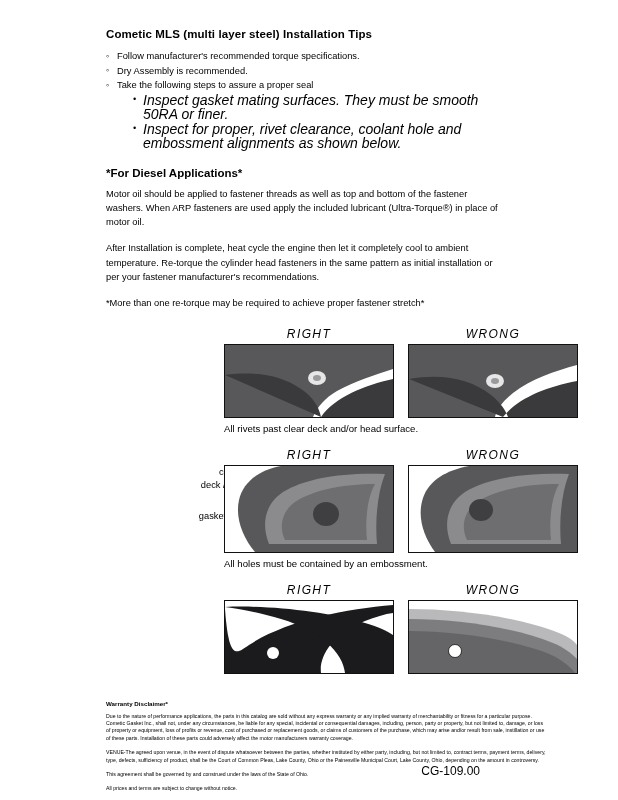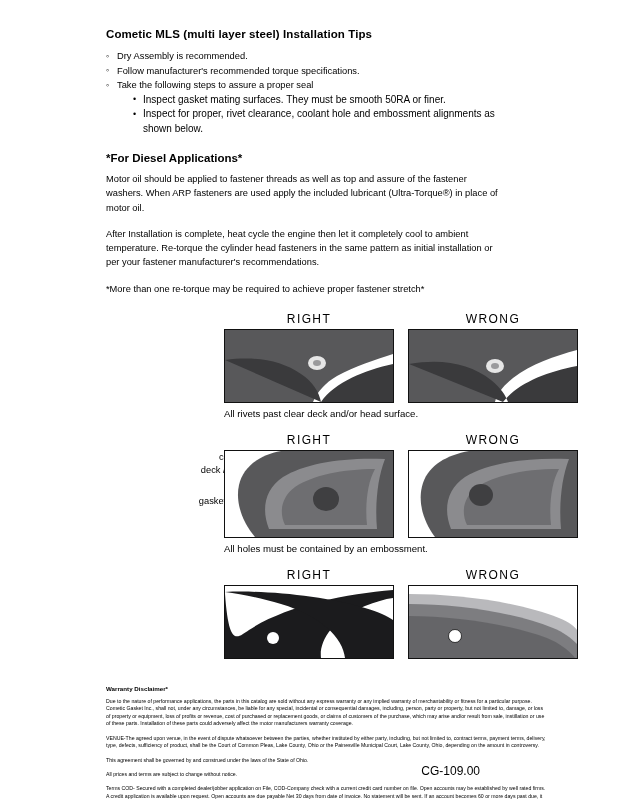--- a/index.html
+++ b/index.html
@@ -45,24 +45,25 @@
     left: 0;
     top: -0.5px;
     font-size: 9px;
   }
   ul.sub {
     list-style: none;
     margin: 0;
     padding: 0 0 0 16px;
   }
   ul.sub > li {
-    font-size: 10px;
+    font-size: 14px;
     line-height: 14.5px;
     position: relative;
     padding-left: 10px;
+    font-style: italic;
   }
   ul.sub > li::before {
     content: "\2022";
     position: absolute;
     left: 0;
     top: -0.5px;
     font-size: 9px;
   }
   h2.subhead {
     font-size: 11.5px;
@@ -86,20 +87,21 @@
     margin-top: 16px;
     padding-left: 62px;
     position: relative;
   }
   .fig-row {
     display: flex;
     gap: 14px;
   }
   .fig-col {
     width: 170px;
+    font-style: italic;
   }
   .fig-label {
     font-size: 12px;
     letter-spacing: 1.4px;
     text-align: center;
     margin-bottom: 3px;
   }
   .fig-box {
     width: 170px;
     height: 74px;
@@ -158,33 +160,33 @@
   svg { display: block; }
 </style>
 </head>
 <body>
 
 <div class="page">
 
   <h1 class="title">Cometic MLS (multi layer steel) Installation Tips</h1>
 
   <ul class="bullets">
+    <li>Follow manufacturer's recommended torque specifications.</li>
     <li>Dry Assembly is recommended.</li>
-    <li>Follow manufacturer's recommended torque specifications.</li>
     <li>
       <span>Take the following steps to assure a proper seal</span>
       <ul class="sub">
         <li>Inspect gasket mating surfaces.  They must be smooth 50RA or finer.</li>
         <li>Inspect for proper, rivet clearance, coolant hole and embossment alignments as shown below.</li>
       </ul>
     </li>
   </ul>
 
   <h2 class="subhead">*For Diesel Applications*</h2>
-  <p class="para">Motor oil should be applied to fastener threads as well as top and assure of the fastener washers. When ARP fasteners are used apply the included lubricant (Ultra-Torque®) in place of motor oil.</p>
+  <p class="para">Motor oil should be applied to fastener threads as well as top and bottom of the fastener washers. When ARP fasteners are used apply the included lubricant (Ultra-Torque®) in place of motor oil.</p>
   <p class="para">After Installation is complete, heat cycle the engine then let it completely cool to ambient temperature. Re-torque the cylinder head fasteners in the same pattern as initial installation or per your fastener manufacturer's recommendations.</p>
   <p class="note">*More than one re-torque may be required to achieve proper fastener stretch*</p>
 
   <div class="figures">
 
     <div class="fig-row" style="margin-left:118px;">
       <div class="fig-col">
         <div class="fig-label">RIGHT</div>
         <div class="fig-box">
           <svg width="168" height="72" viewBox="0 0 168 72">

